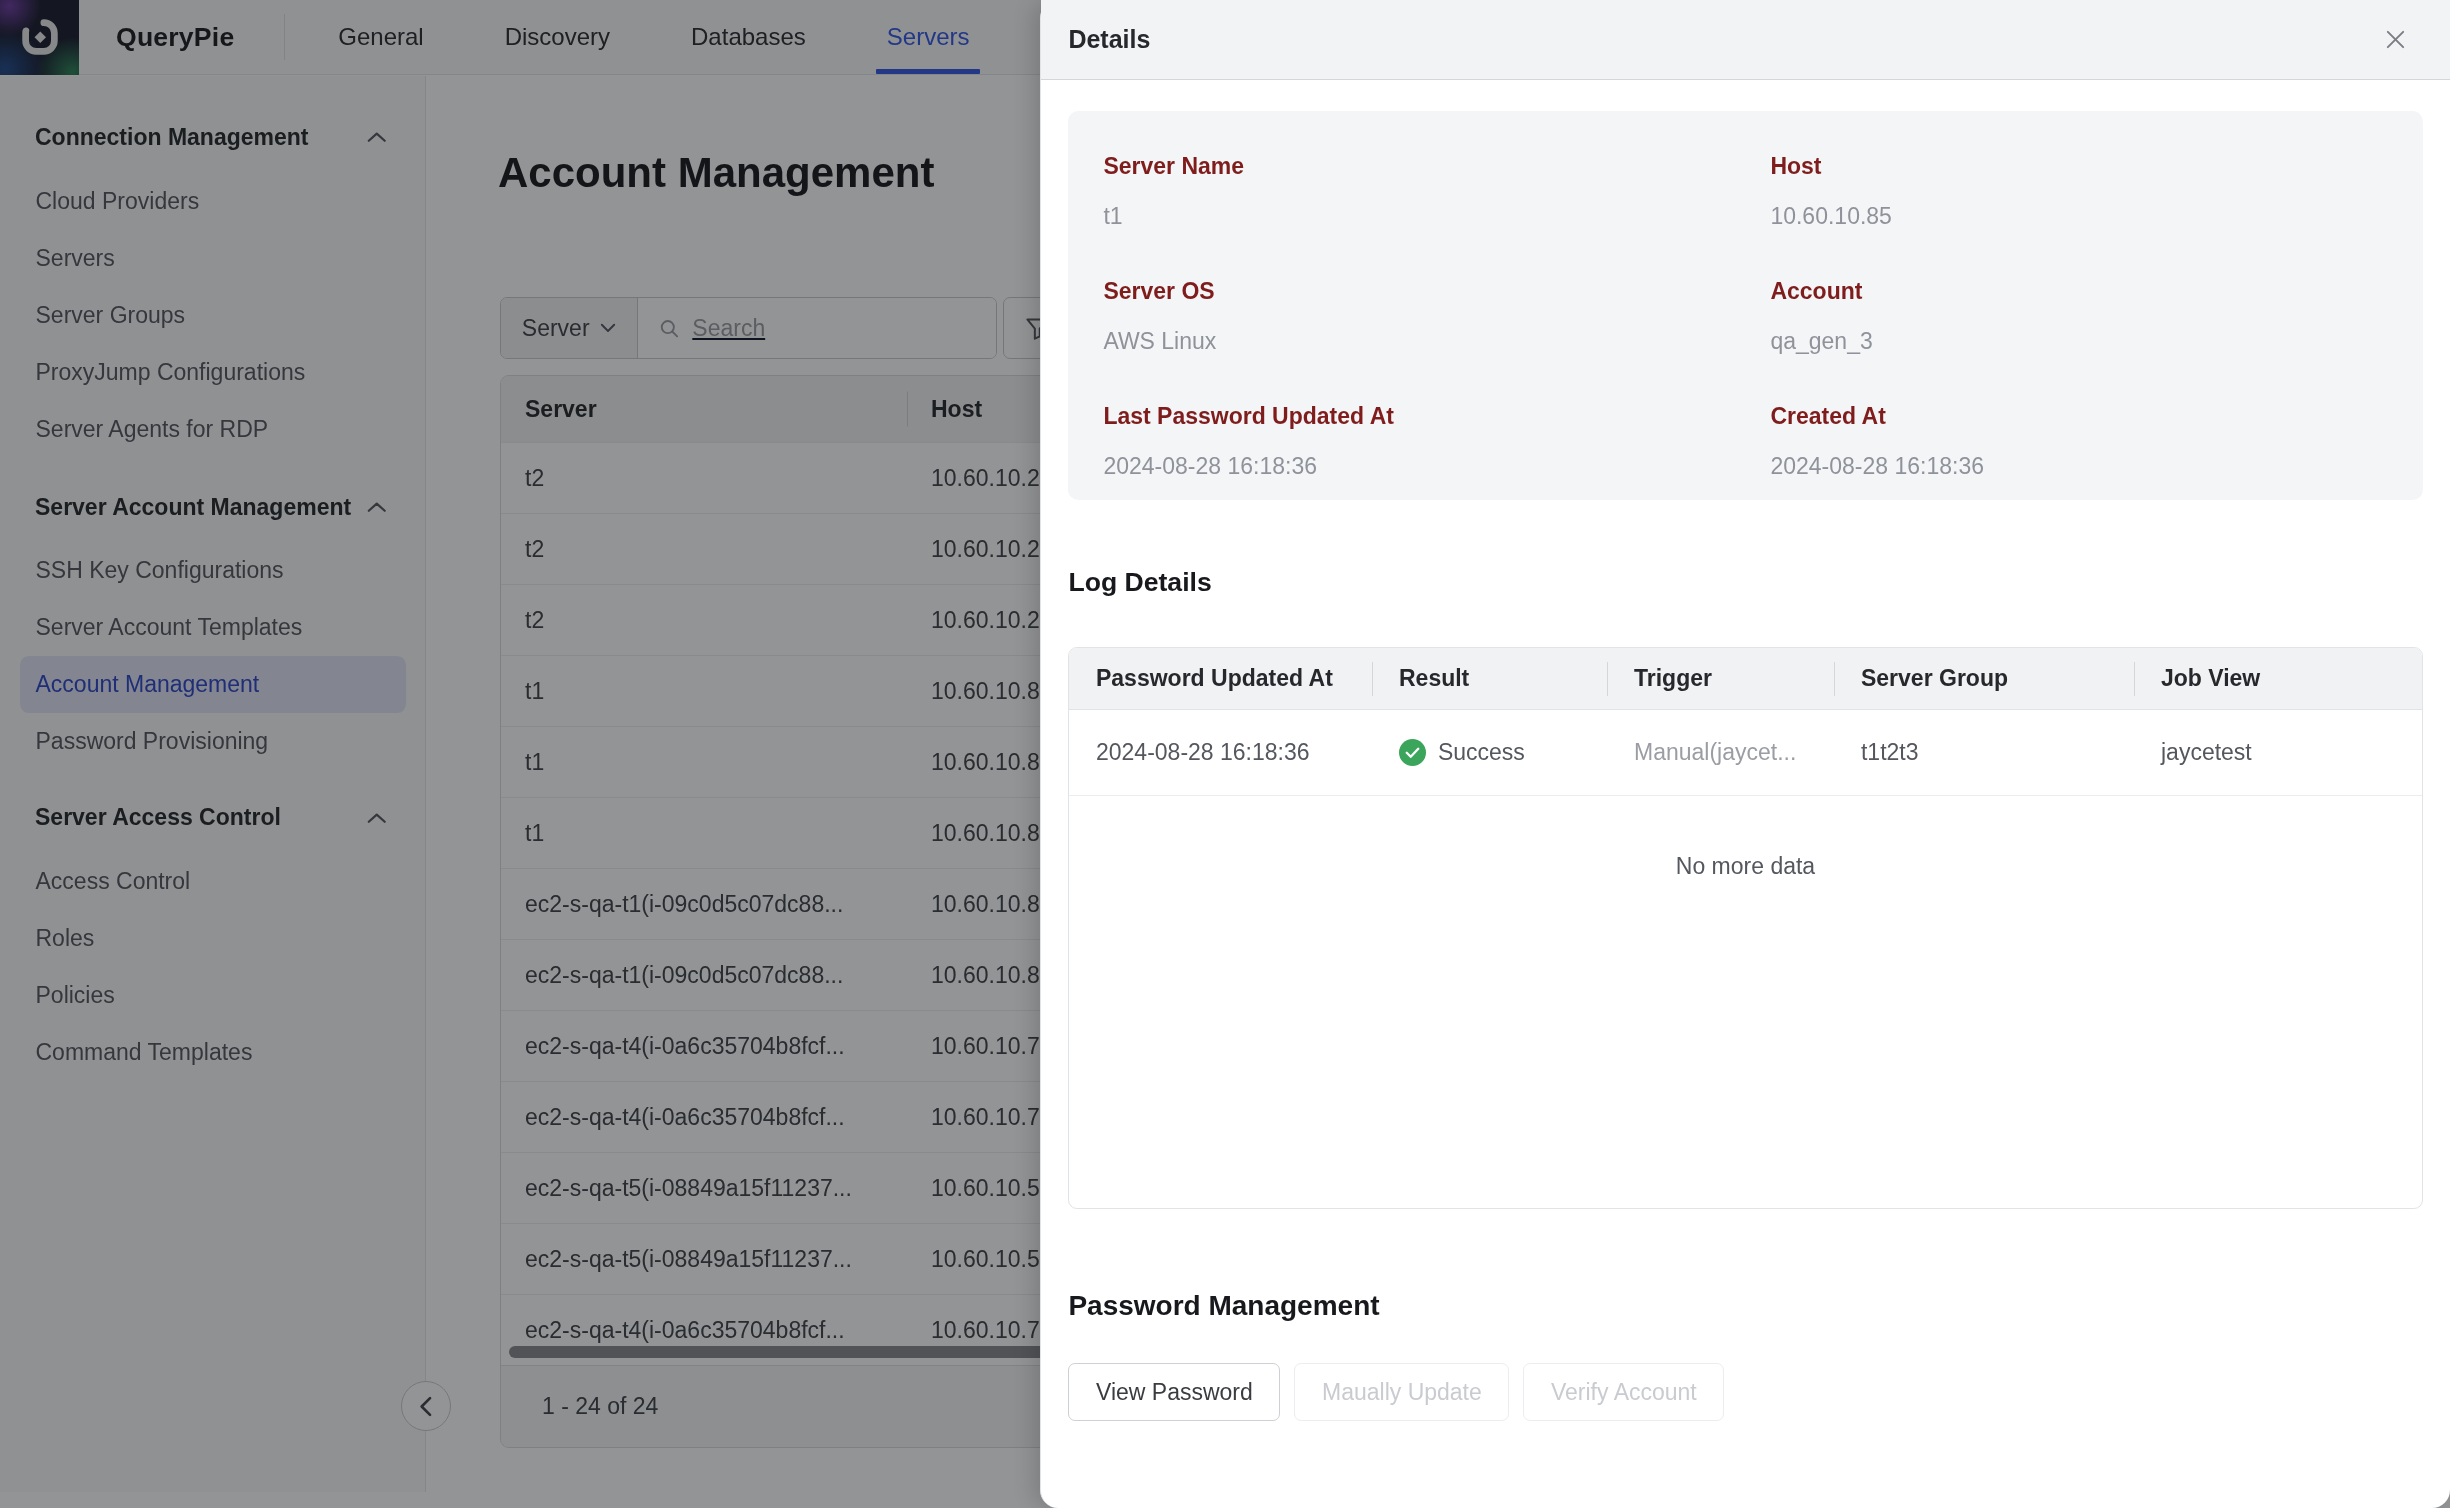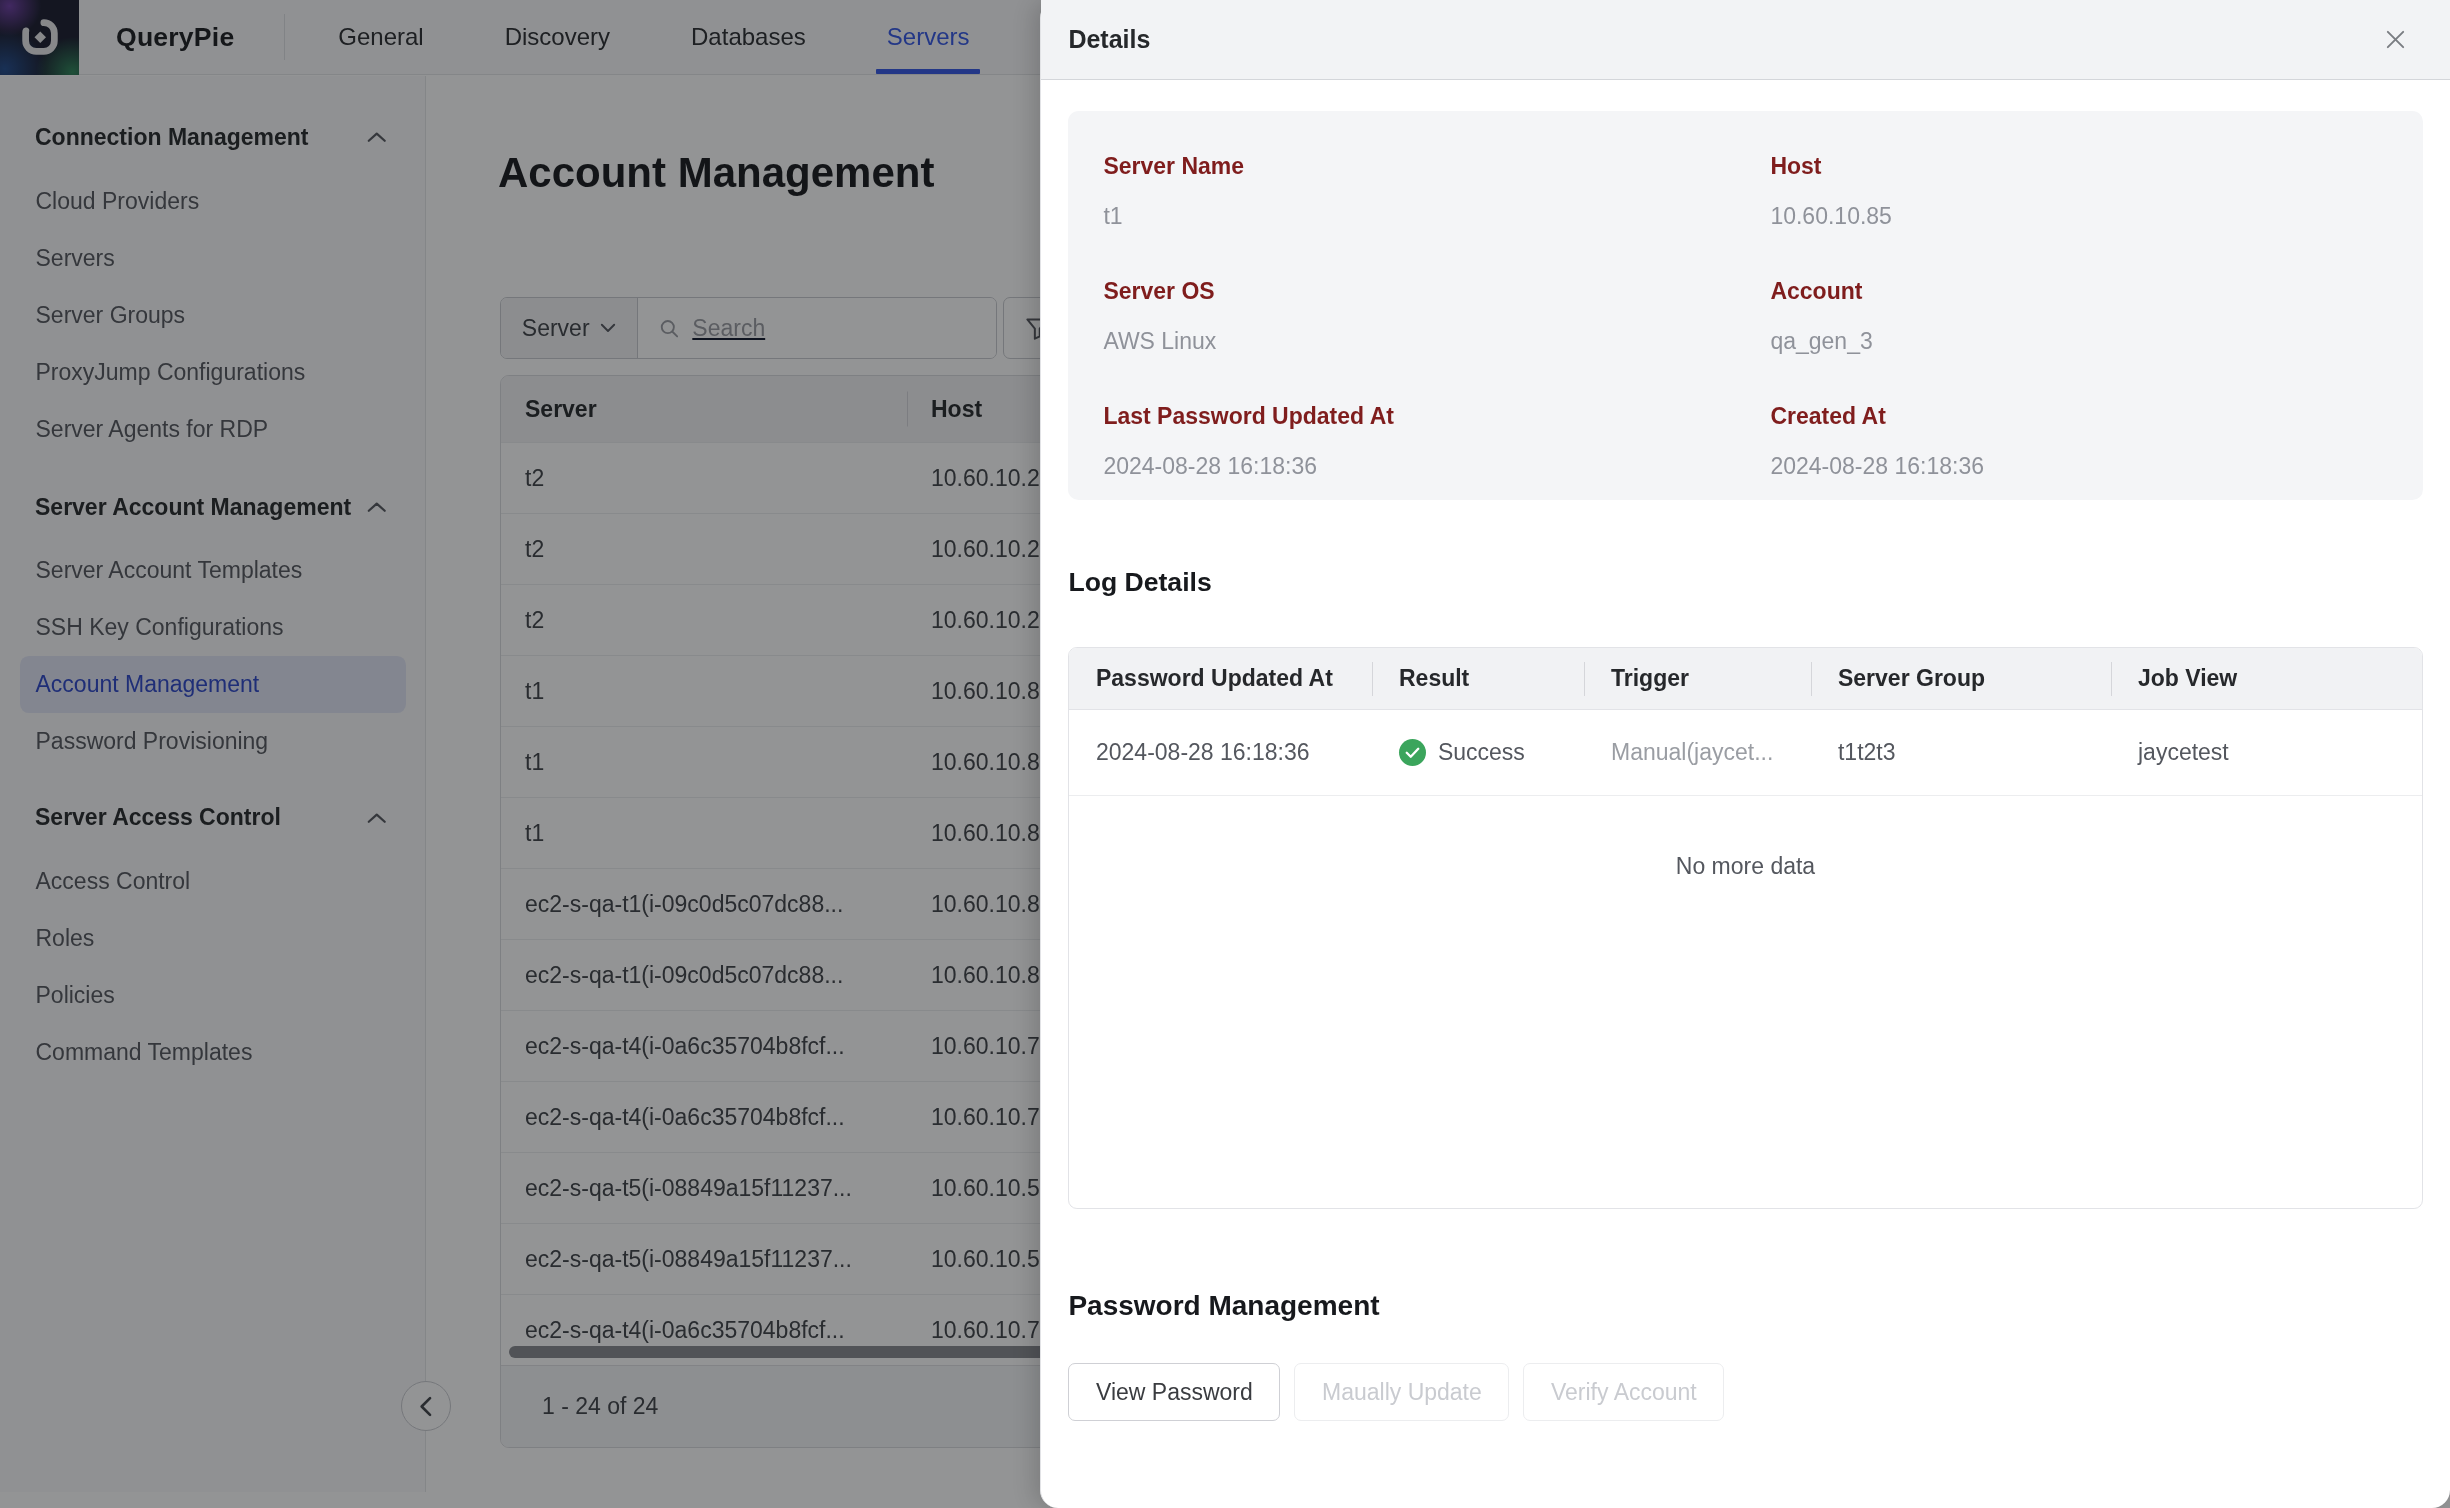--- a/index.html
+++ b/index.html
@@ -137,21 +137,21 @@
   .field .fvalue { font-size:23px; color:#8F929A; }
 
   .log-heading { margin-top:66px; font-size:26.6px; font-weight:700; color:#17191D; line-height:32px; }
 
   .log-table { margin-top:49px; height:562px; border:0.9px solid #E2E3E7; border-radius:8.9px; overflow:hidden; background:#fff; }
   .lt-header { height:62px; background:#F1F2F4; border-bottom:0.9px solid #E2E3E7; display:flex; align-items:center; }
   .lt-hcell { font-size:23px; font-weight:700; color:#26282B; padding-left:26.6px; position:relative; height:100%; display:flex; align-items:center; }
   .lt-hcell + .lt-hcell::before { content:""; position:absolute; left:0; top:50%; transform:translateY(-50%); width:0.9px; height:34px; background:#D5D6DA; }
   .lt-row { height:86px; display:flex; align-items:center; border-bottom:0.9px solid #ECEDEF; }
   .lt-cell { font-size:23px; color:#54575E; padding-left:26.6px; white-space:nowrap; overflow:hidden; }
-  .c1 { flex:0 0 303px; } .c2 { flex:0 0 212px; } .c3 { flex:0 0 227px; } .c4 { flex:0 0 300px; } .c5 { flex:1; }
+  .c1 { flex:0 0 303px; } .c2 { flex:0 0 212px; } .c3 { flex:0 0 227px;margin-left:23px; } .c4 { flex:0 0 300px; } .c5 { flex:1; }
   .cell-trigger { color:#9A9DA3; }
   .result-wrap { display:flex; align-items:center; gap:11.5px; }
   .check-dot {
     width:27.4px; height:27.4px; border-radius:50%; background:#3BA55C; flex:0 0 27.4px;
     display:flex; align-items:center; justify-content:center;
   }
   .no-more { margin-top:57px; text-align:center; font-size:23px; color:#54575E; }
 
   .pw-heading { margin-top:80px; font-size:28px; font-weight:700; color:#17191D; line-height:34px; }
   .pw-buttons { margin-top:40px; display:flex; gap:14px; }
@@ -204,22 +204,22 @@
     <div class="side-item">Server Agents for RDP</div>
 
     <div class="side-section-header side-gap-sam">
       <span>Server Account Management</span>
       <span class="chev">
         <svg width="19.5" height="12.4" viewBox="0 0 22 14">
             <polyline points="2,11 11,3 20,11" fill="none" stroke="#54575E" stroke-width="2.5" stroke-linecap="round" stroke-linejoin="round"></polyline>
           </svg>
       </span>
     </div>
+    <div class="side-item">SSH Key Configurations</div>
     <div class="side-item">Server Account Templates</div>
-    <div class="side-item">SSH Key Configurations</div>
     <div class="side-item active">Account Management</div>
     <div class="side-item">Password Provisioning</div>
 
     <div class="side-section-header side-gap-sac">
       <span>Server Access Control</span>
       <span class="chev">
         <svg width="19.5" height="12.4" viewBox="0 0 22 14">
             <polyline points="2,11 11,3 20,11" fill="none" stroke="#54575E" stroke-width="2.5" stroke-linecap="round" stroke-linejoin="round"></polyline>
           </svg>
       </span>

